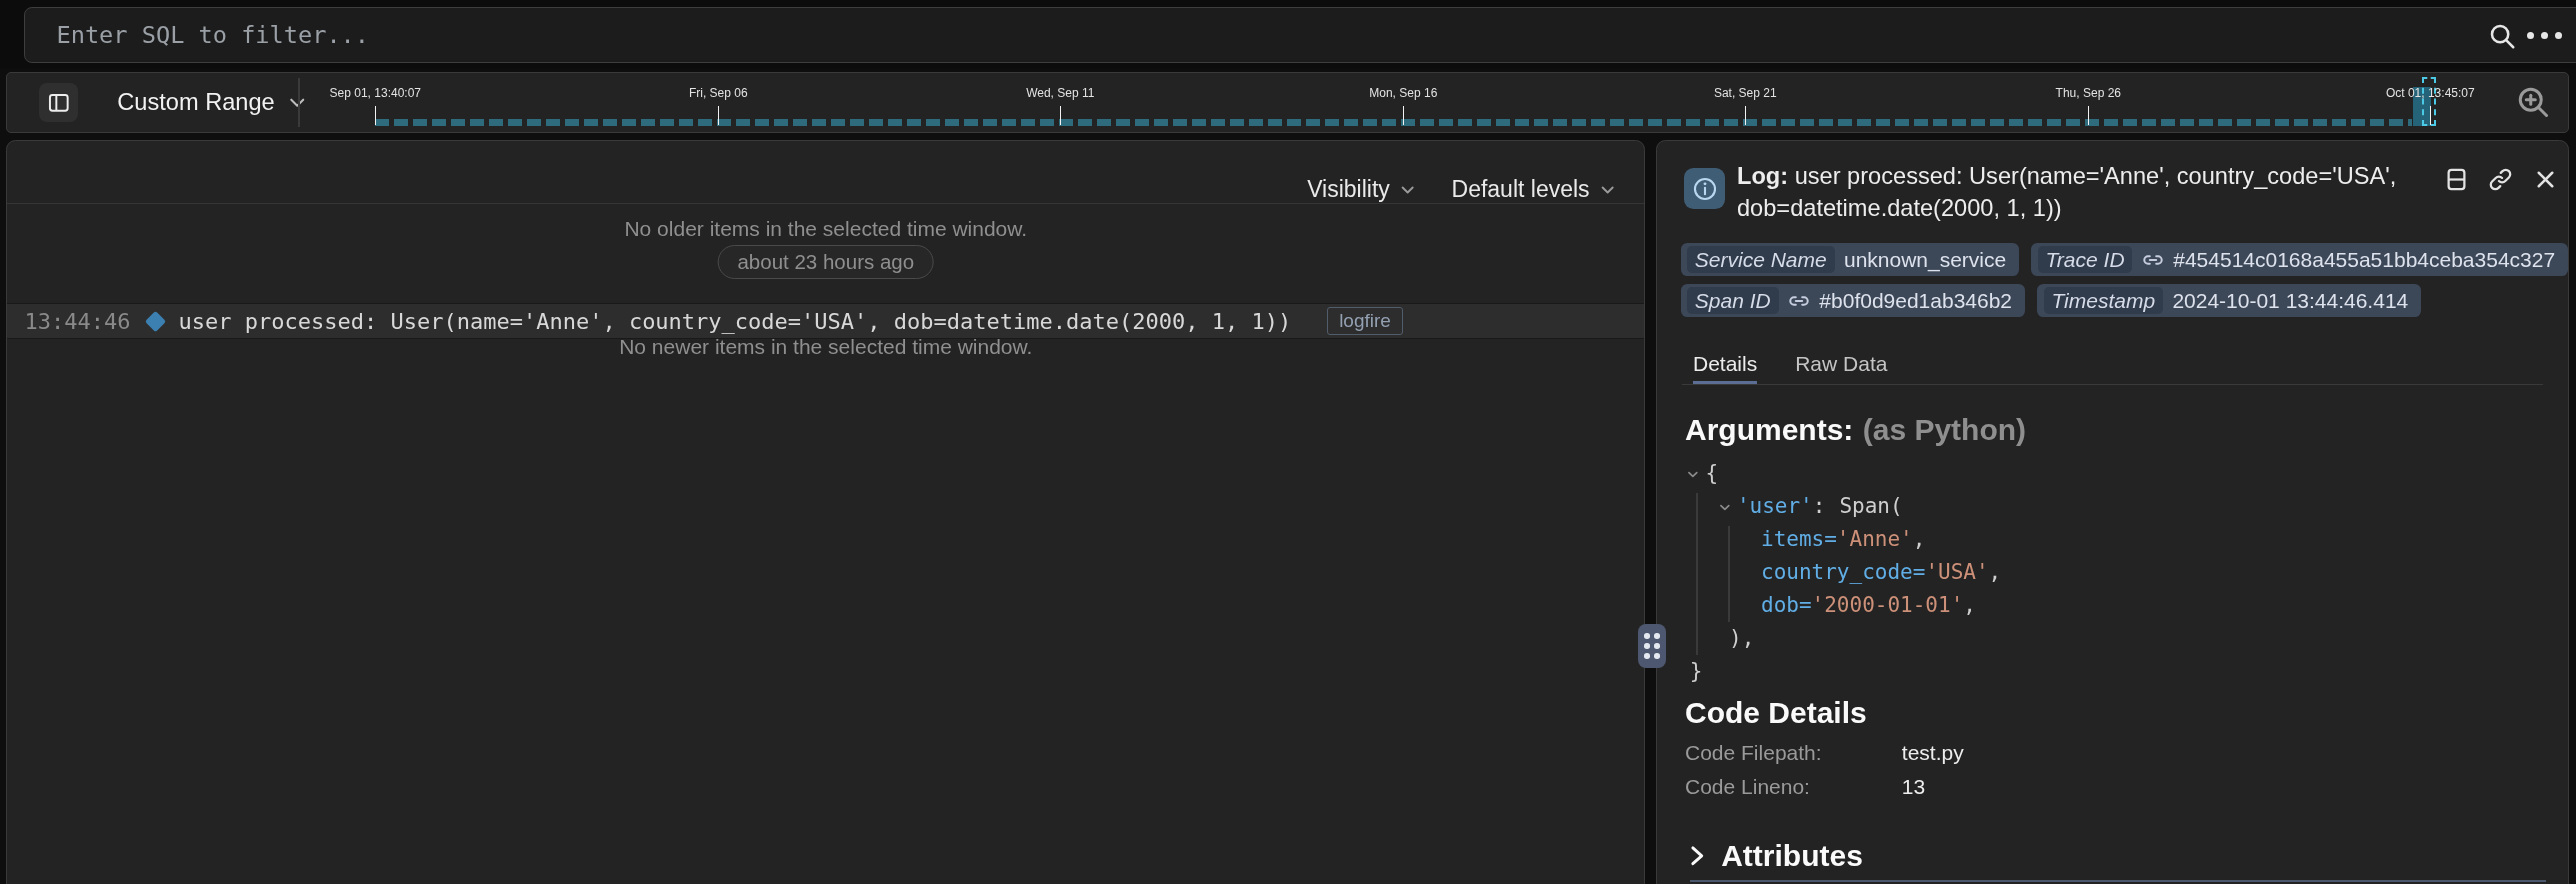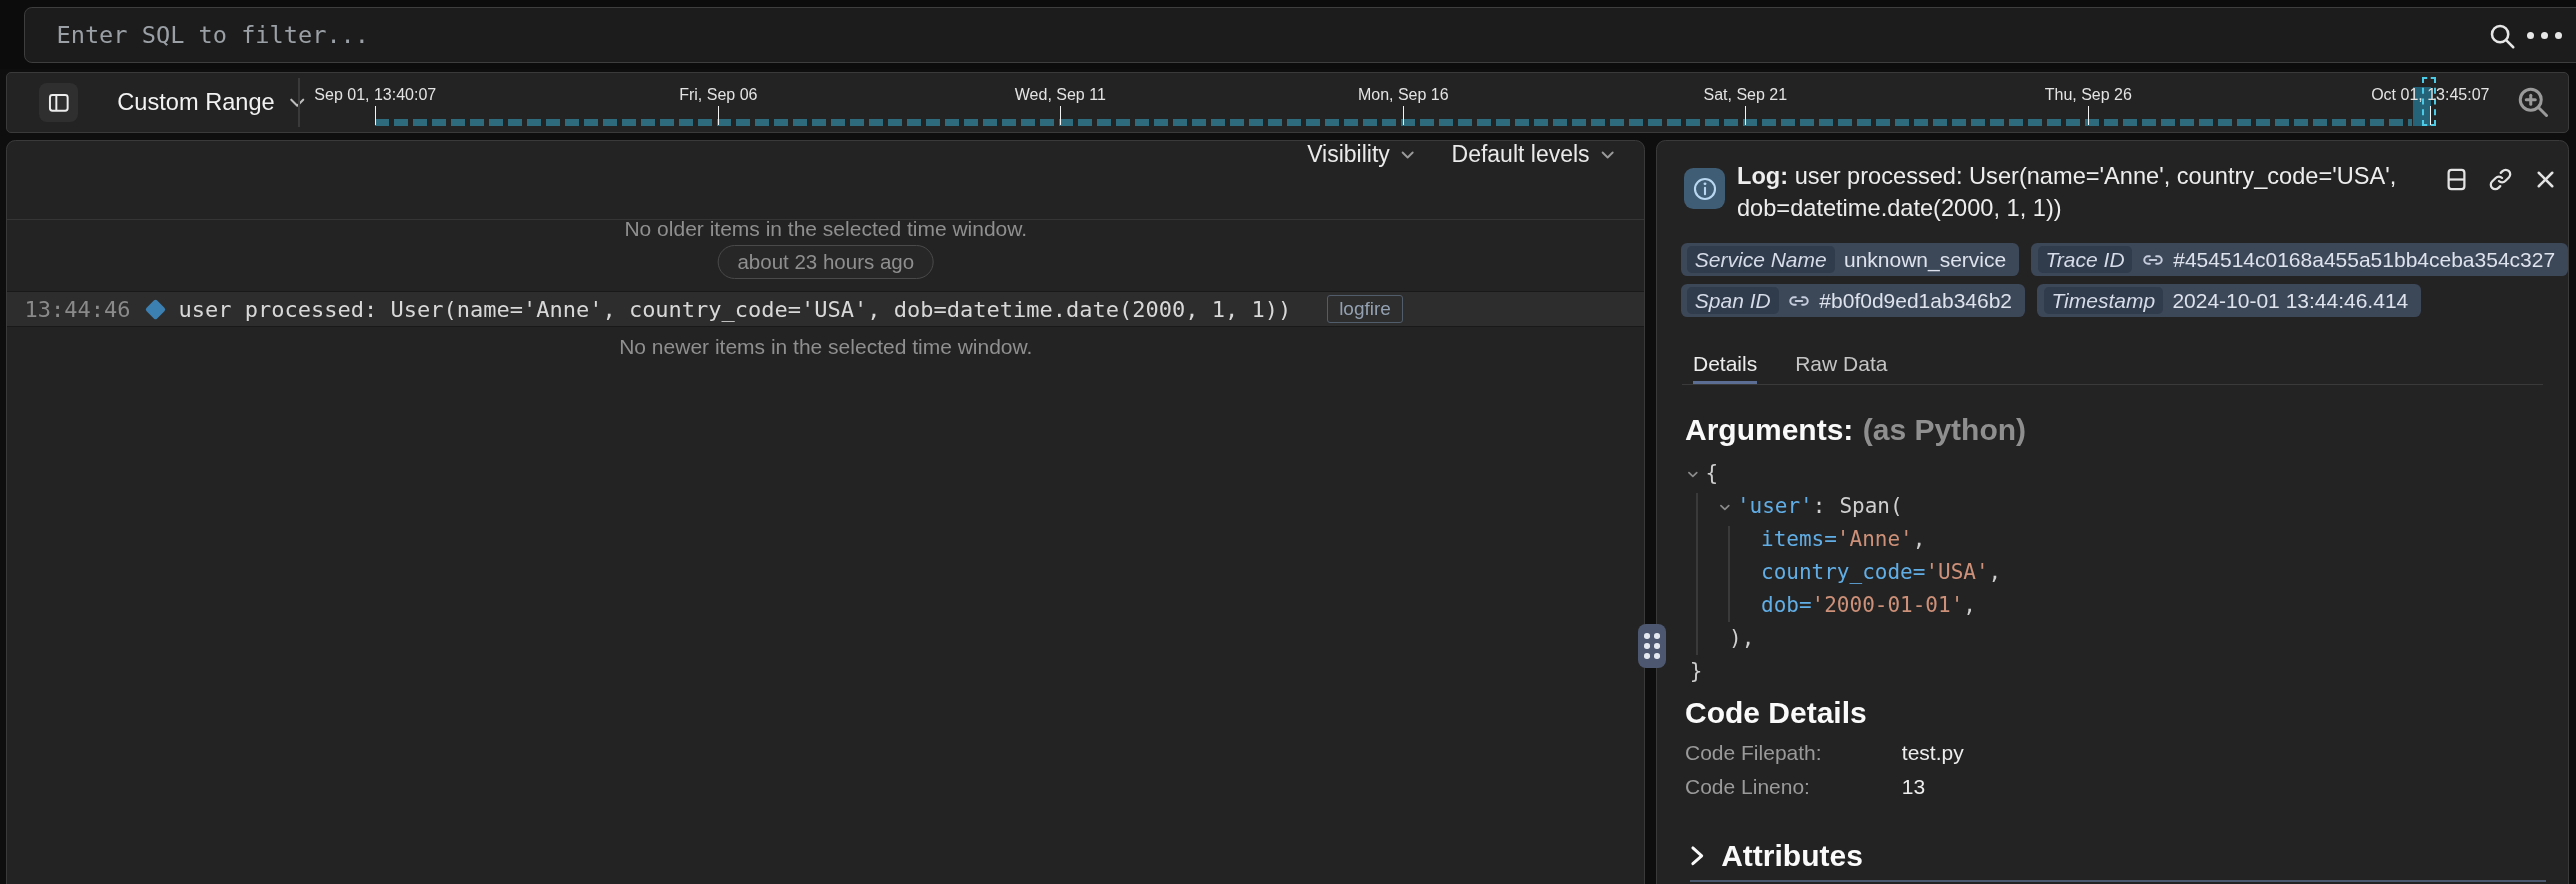--- a/index.html
+++ b/index.html
@@ -26,48 +26,48 @@
                background:#2f2f2f; border-radius:7.9px; display:flex; align-items:center;
                justify-content:center; color:#ededed; cursor:pointer; }
   .tl-range { position:absolute; left:110px; top:0; height:58px; display:flex; align-items:center;
               gap:12.6px; color:#f2f2f2; font-size:23.6px; cursor:pointer; }
   .tl-range .chev { color:#bdbdbd; }
   .tl-vdiv { position:absolute; left:291px; top:4.7px; bottom:4.7px; width:1.6px; background:#3a3a3a; }
 
   .tl-track { position:absolute; left:0; top:0; right:0; bottom:0; }
   .tl-tick { position:absolute; top:0; width:0; }
   .tl-tick .lbl { position:absolute; top:12.6px; left:0; transform:translateX(-50%);
-                  white-space:nowrap; color:#e3e3e3; font-size:16px; }
+                  white-space:nowrap; color:#e3e3e3; font-size:12px; }
   .tl-tick .mark { position:absolute; top:33px; left:-0.8px; width:1.6px; height:19px; background:#f2f2f2; }
   .tl-hist { position:absolute; left:368px; width:2037px; bottom:6.3px; height:6.3px;
              background:repeating-linear-gradient(90deg,#2e6b7c 0 14px, transparent 14px 19px); }
   .tl-bigbar { position:absolute; left:2406px; bottom:6.3px; width:17.3px; height:39px; background:#256478; }
   .tl-select { position:absolute; left:2415px; top:3.9px; height:49px; width:14px;
                border:2.4px dashed #4cc9e4; cursor:grab; }
   .tl-zoom { position:absolute; right:17.3px; top:11px; width:36px; height:36px; color:#9a9a9a; cursor:pointer; }
 
   
   .panel { position:absolute; top:140px; background:#232323; border:1.6px solid #3a3a3a;
            border-radius:9.4px 9.4px 0 0; }
   .left-panel { left:6.3px; width:1639px; height:756px; }
   .right-panel { left:1656px; width:913px; height:756px; }
 
   
-  .lp-header { position:absolute; left:0; right:0; top:0; height:79px; border-bottom:1.6px solid #353535;
-               display:flex; align-items:flex-start; justify-content:flex-end; gap:35px; padding-right:28px; }
+  .lp-header { position:absolute; left:0; right:0; top:0; height:63px; border-bottom:1.6px solid #353535;
+               display:flex; align-items:flex-end; justify-content:flex-end; gap:35px; padding-right:28px; }
   .lp-dd { display:flex; align-items:center; gap:9.4px; color:#eaeaea; font-size:23px; cursor:pointer; }
   .lp-dd .chev { color:#9a9a9a; }
   .lp-noolder, .lp-nonewer { position:absolute; left:0; right:0; text-align:center;
                              color:#8f8f8f; font-size:21px; }
   .lp-noolder { top:76px; }
   .lp-nonewer { top:194px; }
   .lp-ago { position:absolute; top:104px; left:50%; transform:translateX(-50%);
             border:1.6px solid #4a4a4a; border-radius:786px; padding:3.9px 19px;
             color:#8f8f8f; font-size:20.5px; background:#272727; }
-  .log-row { position:absolute; left:0; right:0; top:150px; height:36px; background:#2d2d2d;
+  .log-row { position:absolute; left:0; right:0; top:162px; height:36px; background:#2d2d2d;
              border-top:1.6px solid #191919; border-bottom:1.6px solid #191919;
              display:flex; align-items:center; cursor:pointer; }
   .log-time { color:#8a8a8a; font-size:22px; margin-left:17.3px; }
   .log-diamond { width:15px; height:15px; background:#3c7fb1; border-radius:2.4px;
                  transform:rotate(45deg); margin:0 15.7px 0 17.3px; flex:none; }
   .log-msg { color:#d8d8d8; font-size:22px; white-space:nowrap; }
   .log-tag { margin-left:36px; border:1.6px solid #525d6b; border-radius:3px; padding:1.6px 11px;
              color:#93a0b1; font-size:19px; cursor:pointer; }
 
   

